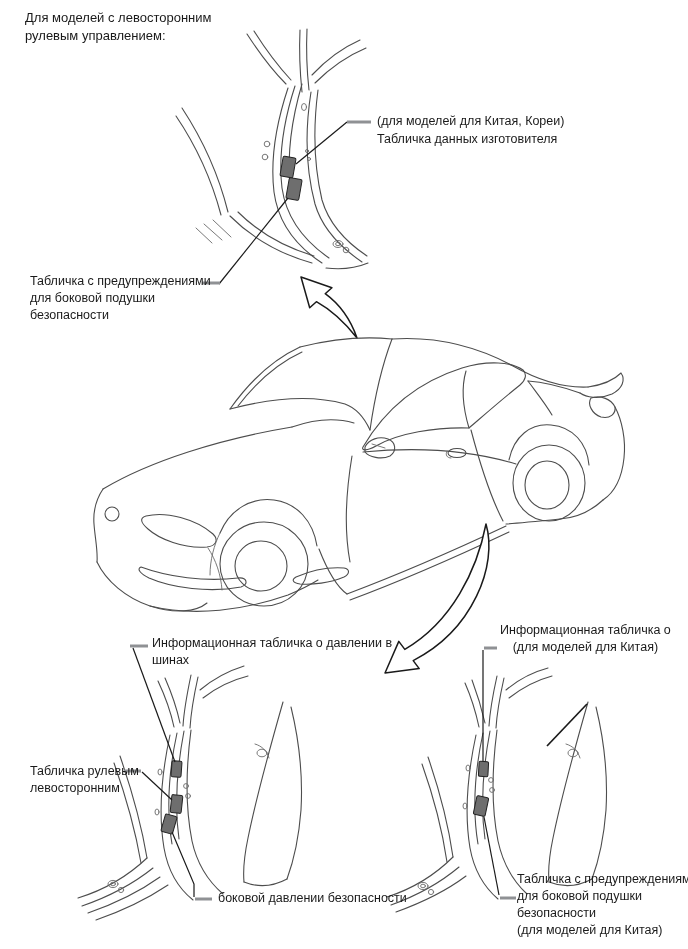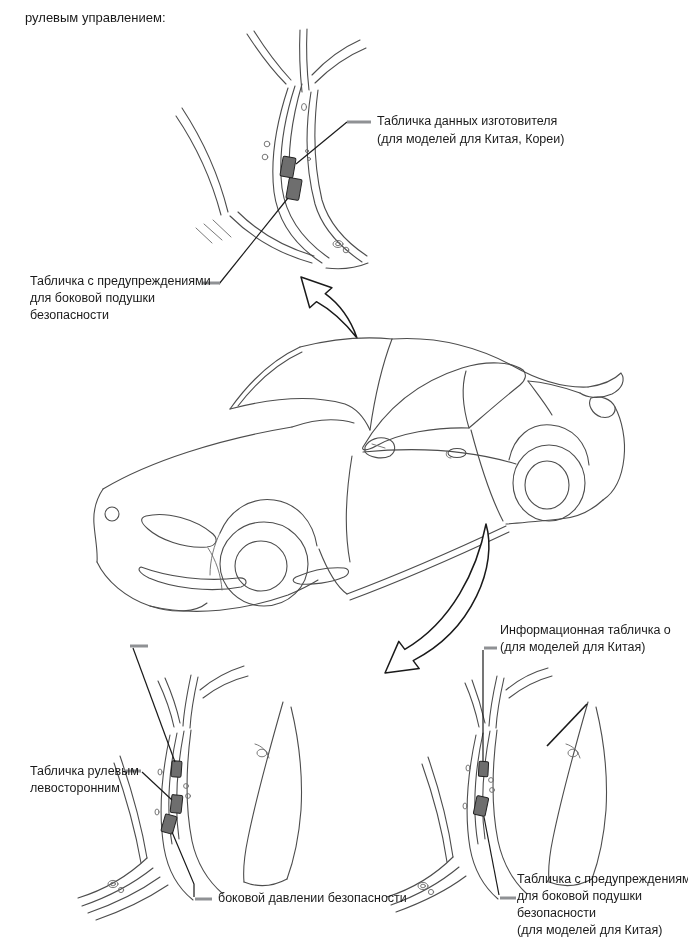--- a/index.html
+++ b/index.html
@@ -195,45 +195,50 @@
 
     <g>
       <path class="tick" d="M 484,648 L 497,648"></path>
       <path class="leader" d="M 483,650 L 483,761"></path>
       <path class="leader" d="M 484,817 L 499,895"></path>
       <path class="tick" d="M 500,898 L 516,898"></path>
     </g>
   </svg>
 
   <div class="header-note" style="left:25px;top:9px;">
+    <div>Для моделей с левосторонним</div>
     <div>рулевым управлением:</div>
   </div>
 
   <div class="txt lh18" style="left:377px;top:112px;">
+    <div>(для моделей для Китая, Кореи)</div>
     <div>Табличка данных изготовителя</div>
-    <div>(для моделей для Китая, Кореи)</div>
   </div>
 
   <div class="txt" style="left:30px;top:273px;">
     <div>Табличка с предупреждениями</div>
     <div>для боковой подушки</div>
     <div>безопасности</div>
   </div>
 
+  <div class="txt" style="left:152px;top:635px;">
+    <div>Информационная табличка о давлении в</div>
+    <div>шинах</div>
+  </div>
 
   <div class="txt" style="left:30px;top:763px;">
     <div>Табличка рулевым</div>
     <div>левосторонним</div>
   </div>
 
   <div class="txt" style="left:218px;top:890px;">
     <div>боковой давлении безопасности</div>
   </div>
 
-  <div class="txt" style="left:500px;top:622px;">
+  <div class="txt" style="left:500px;top:622px;text-align:center;">
     <div>Информационная табличка о</div>
     <div>(для моделей для Китая)</div>
   </div>
 
   <div class="txt" style="left:517px;top:871px;">
     <div>Табличка с предупреждениями</div>
     <div>для боковой подушки</div>
     <div>безопасности</div>
     <div>(для моделей для Китая)</div>
   </div>

